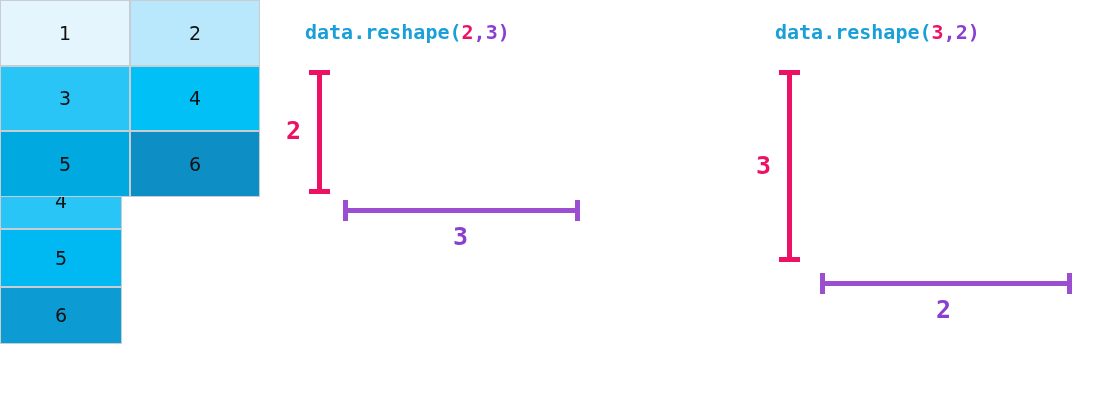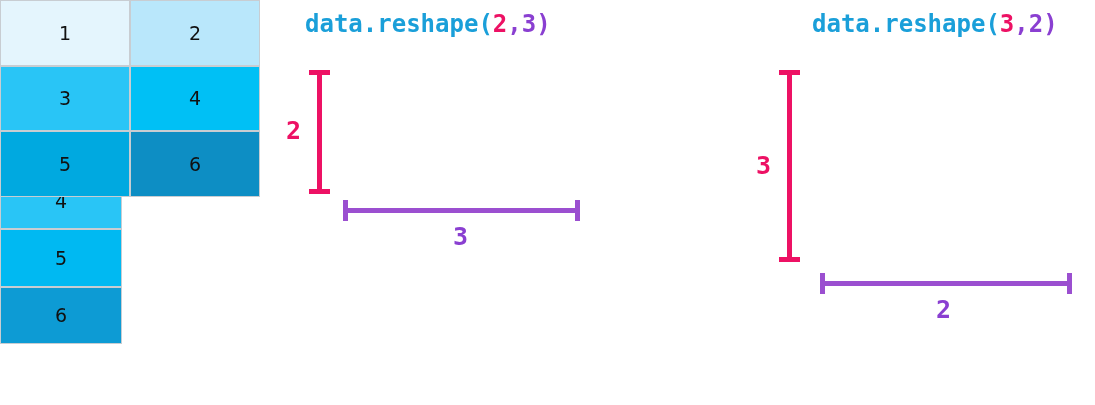--- a/index.html
+++ b/index.html
@@ -15,24 +15,25 @@
     overflow: hidden;
   }
 
   .panel { position: absolute; }
 
   
   .title {
     position: absolute;
     font-family: "DejaVu Sans Mono", "Liberation Mono", monospace;
     font-weight: bold;
-    font-size: 24px;
+    font-size: 20px;
     white-space: pre;
     letter-spacing: 0px;
     line-height: 1;
+    margin-top: 10px;
   }
   .t-blue   { color: #1a9fd9; }
 
   
   .cell {
     position: absolute;
     box-sizing: border-box;
     border: 1px solid #c8cdd2;
     display: flex;
     align-items: center;
@@ -131,21 +132,21 @@
     </div>
 
   <div class="vbracket" style="left:317px; top:70px; height:124px;"></div>
   <div class="dim-label dim-pink" style="left:286px; top:118px;">2</div>
 
   <div class="hbracket" style="left:343px; top:208px; width:237px;"></div>
   <div class="dim-label dim-purple" style="left:453px; top:224px;">3</div>
 </div>
 
 <div class="panel">
-  <div class="title" style="left:812px; top:12px;" id="title-32"><span style="color: rgb(26, 159, 217);">data.reshape(</span><span style="color: rgb(237, 17, 100);">3</span><span style="color: rgb(138, 63, 209);">,</span><span style="color: rgb(138, 63, 209);">2</span><span style="color: rgb(138, 63, 209);">)</span></div>
+  <div class="title" style="left:775px; top:12px;" id="title-32"><span style="color: rgb(26, 159, 217);">data.reshape(</span><span style="color: rgb(237, 17, 100);">3</span><span style="color: rgb(138, 63, 209);">,</span><span style="color: rgb(138, 63, 209);">2</span><span style="color: rgb(138, 63, 209);">)</span></div>
 
   <div id="grid-32">
       <div class="cell v1" style="left: 0px; top: 0px; width: 130px; height: 65.6667px; background: rgb(228, 245, 253); color: rgb(17, 17, 17);">1</div>
       <div class="cell" style="left: 130px; top: 0px; width: 130px; height: 65.6667px; background: rgb(185, 231, 251); color: rgb(17, 17, 17);">2</div>
       <div class="cell" style="left: 0px; top: 65.6667px; width: 130px; height: 65.6667px; background: rgb(41, 197, 246); color: rgb(17, 17, 17);">3</div>
       <div class="cell" style="left: 130px; top: 65.6667px; width: 130px; height: 65.6667px; background: rgb(0, 192, 245); color: rgb(17, 17, 17);">4</div>
       <div class="cell" style="left: 0px; top: 131.333px; width: 130px; height: 65.6667px; background: rgb(0, 169, 224); color: rgb(17, 17, 17);">5</div>
       <div class="cell" style="left: 130px; top: 131.333px; width: 130px; height: 65.6667px; background: rgb(13, 142, 196); color: rgb(17, 17, 17);">6</div>
     </div>
 

